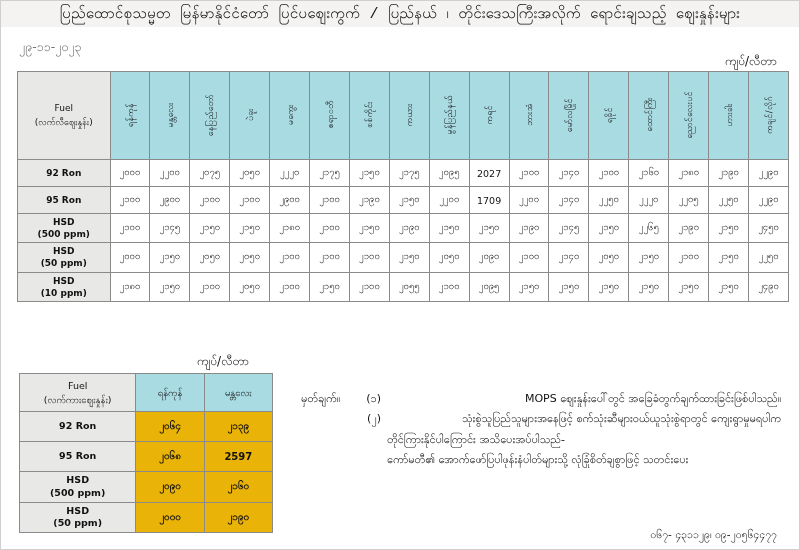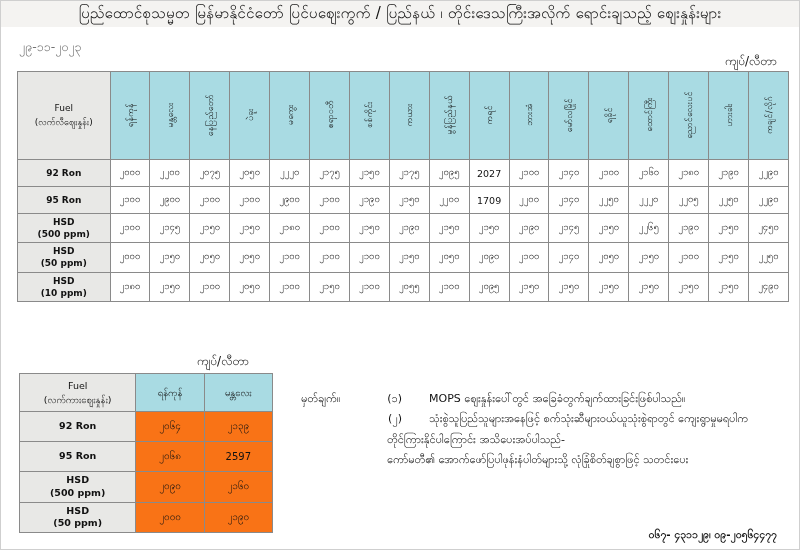--- a/index.html
+++ b/index.html
@@ -17,20 +17,21 @@
     border: 1px solid #cfcfcf;
     overflow: hidden;
   }
   .title-bar {
     position: absolute;
     top: 0; left: 0; right: 0;
     height: 26px;
     background: #f4f3f1;
     display: flex; align-items: center; justify-content: center;
     overflow: hidden;
+    font-family: Liberation Mono, monospace;
   }
   .title-text {
     font-size: 15px;
     color: #111;
     white-space: nowrap;
     letter-spacing: 0.3px;
   }
   .date-line {
     position: absolute;
     top: 38px; left: 18px;
@@ -125,40 +126,39 @@
     line-height: 1.4;
   }
   table.small thead th.fuel-head-s { background: #e8e8e6; }
   table.small tbody td.rowlabel-s {
     background: #e8e8e6;
     font-weight: bold;
     font-size: 9.5px;
     line-height: 1.35;
     padding: 2px 1px;
   }
-  table.small tbody td { height: 30px; background: #f97316; }
+  table.small tbody td { height: 30px; background: #eab308; font-weight: bold; }
   .notes {
     position: absolute;
     top: 388px; left: 300px;
     width: 480px;
     font-size: 11px;
     color: #111;
     line-height: 1.85;
   }
-  .note-row { display: flex; gap: 21px; }
+  .note-row { display: flex; }
   .note-label { width: 60px; flex: none; }
   .note-num { width: 26px; flex: none; text-align: right; padding-right: 6px; }
-  .note-text { flex: 1; }
+  .note-text { flex: 1; text-align: right; }
   .note-cont { padding-left: 86px; }
   .contact {
     position: absolute;
     right: 22px; bottom: 6px;
     font-size: 10.5px;
     color: #111;
-    font-weight: bold;
   }
 </style>
 </head>
 <body>
 
 <div class="page">
 
   <div class="title-bar">
     <div class="title-text">ပြည်ထောင်စုသမ္မတ မြန်မာနိုင်ငံတော် ပြင်ပဈေးကွက် / ပြည်နယ် ၊ တိုင်းဒေသကြီးအလိုက် ရောင်းချသည့် စျေးနှုန်းများ</div>
   </div>

